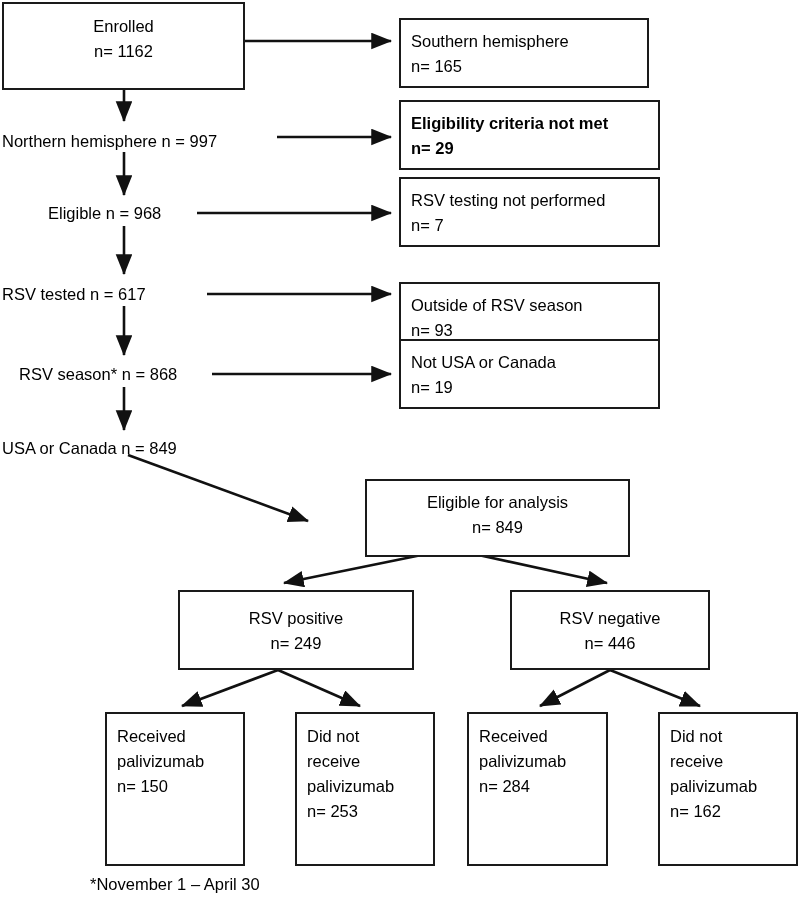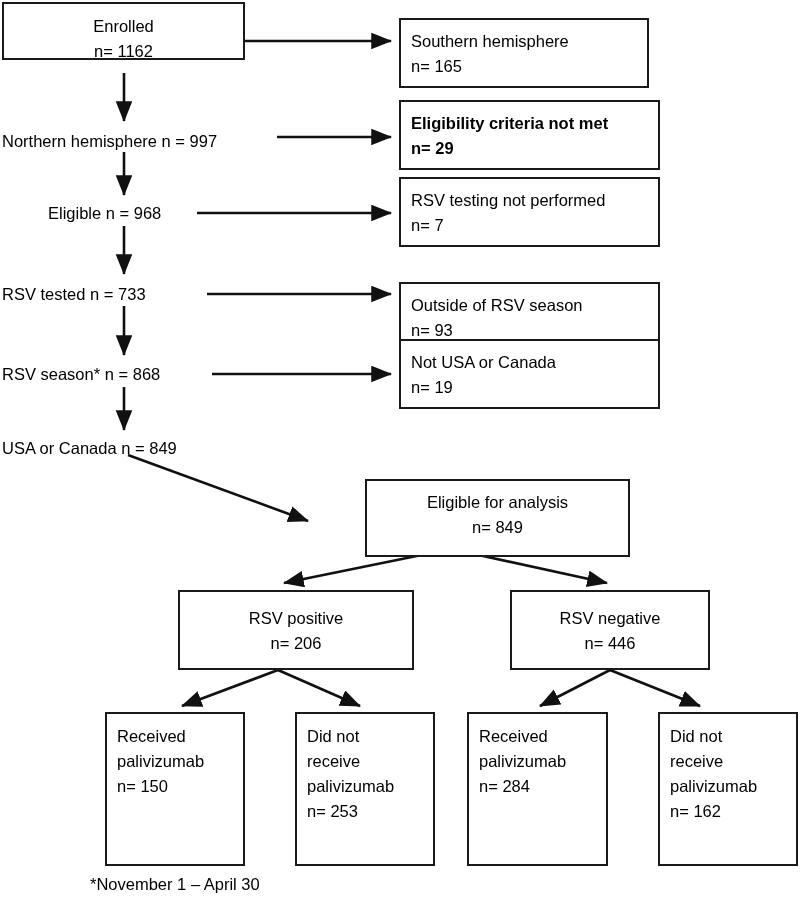--- a/index.html
+++ b/index.html
@@ -54,21 +54,21 @@
       <path d="M451,549 L607,583" marker-end="url(#ah)"></path>
 
       <path d="M278,670 L182,706" marker-end="url(#ah)"></path>
       <path d="M278,670 L360,706" marker-end="url(#ah)"></path>
 
       <path d="M610,670 L540,706" marker-end="url(#ah)"></path>
       <path d="M610,670 L700,706" marker-end="url(#ah)"></path>
     </g>
   </svg>
 
-  <div class="node centered" style="left:2px;top:2px;width:243px;height:58px;">
+  <div class="node centered" style="left:2px;top:2px;width:243px;height:88px;">
     <div class="lines" style="top:10px;">
       <span class="ln">Enrolled</span>
       <span class="ln">n= 1162</span>
     </div>
   </div>
 
   <div class="node left" style="left:399px;top:18px;width:250px;height:70px;">
     <div class="lines" style="top:9px;">
       <span class="ln">Southern hemisphere</span>
       <span class="ln">n= 165</span>
@@ -106,21 +106,21 @@
   <div class="node centered" style="left:319px;top:479px;width:265px;height:78px;margin-left:46px;">
     <div class="lines" style="top:9px;">
       <span class="ln">Eligible for analysis</span>
       <span class="ln">n= 849</span>
     </div>
   </div>
 
   <div class="node centered" style="left:178px;top:590px;width:236px;height:80px;">
     <div class="lines" style="top:14px;">
       <span class="ln">RSV positive</span>
-      <span class="ln">n= 206</span>
+      <span class="ln">n= 249</span>
     </div>
   </div>
 
   <div class="node centered" style="left:510px;top:590px;width:200px;height:80px;">
     <div class="lines" style="top:14px;">
       <span class="ln">RSV negative</span>
       <span class="ln">n= 446</span>
     </div>
   </div>
 
@@ -153,19 +153,19 @@
     <div class="lines" style="top:10px;">
       <span class="ln">Did not</span>
       <span class="ln">receive</span>
       <span class="ln">palivizumab</span>
       <span class="ln">n= 162</span>
     </div>
   </div>
 
   <div class="plaintext" style="left:2px;top:131px;">Northern hemisphere n = 997</div>
   <div class="plaintext" style="left:48px;top:203px;">Eligible n = 968</div>
-  <div class="plaintext" style="left:2px;top:284px;">RSV tested n = 733</div>
-  <div class="plaintext" style="left:2px;top:364px;">RSV season* n = 868</div>
+  <div class="plaintext" style="left:2px;top:284px;">RSV tested n = 617</div>
+  <div class="plaintext" style="left:19px;top:364px;">RSV season* n = 868</div>
   <div class="plaintext" style="left:2px;top:438px;">USA or Canada n = 849</div>
 
   <div class="footnote" style="left:48px;top:875px;">*November 1 – April 30</div>
 
 </div>
 
 </body></html>

